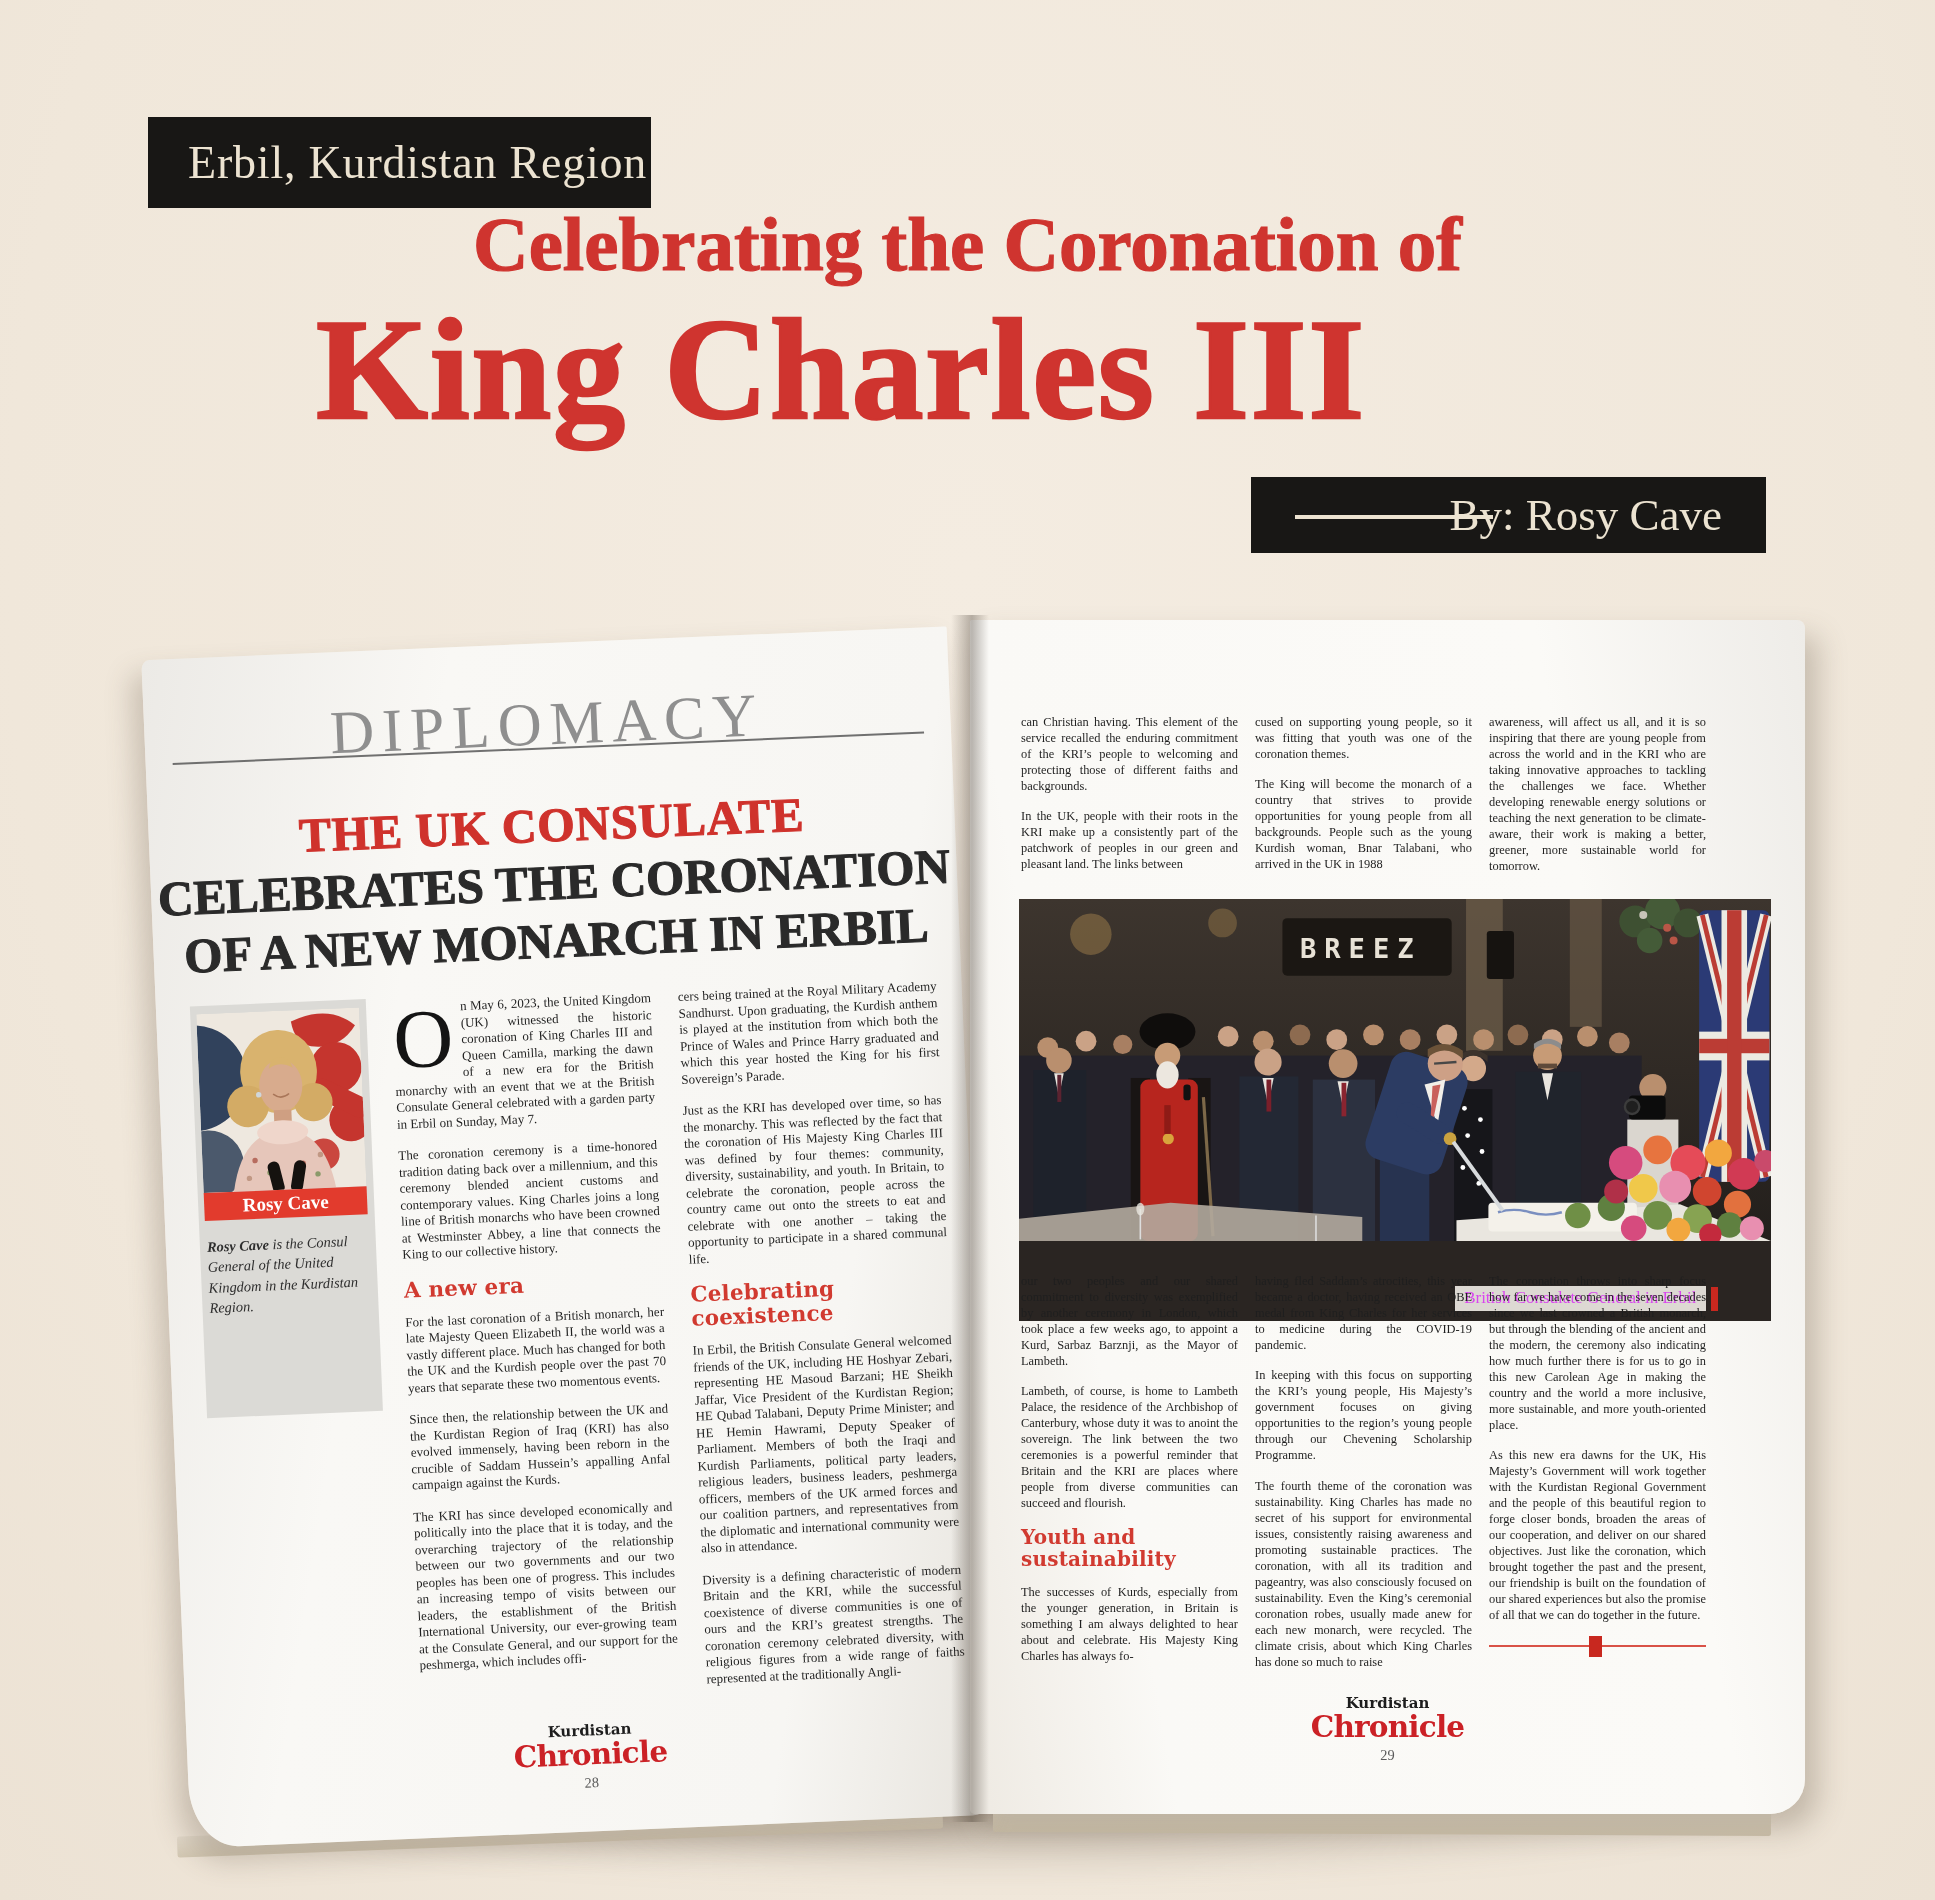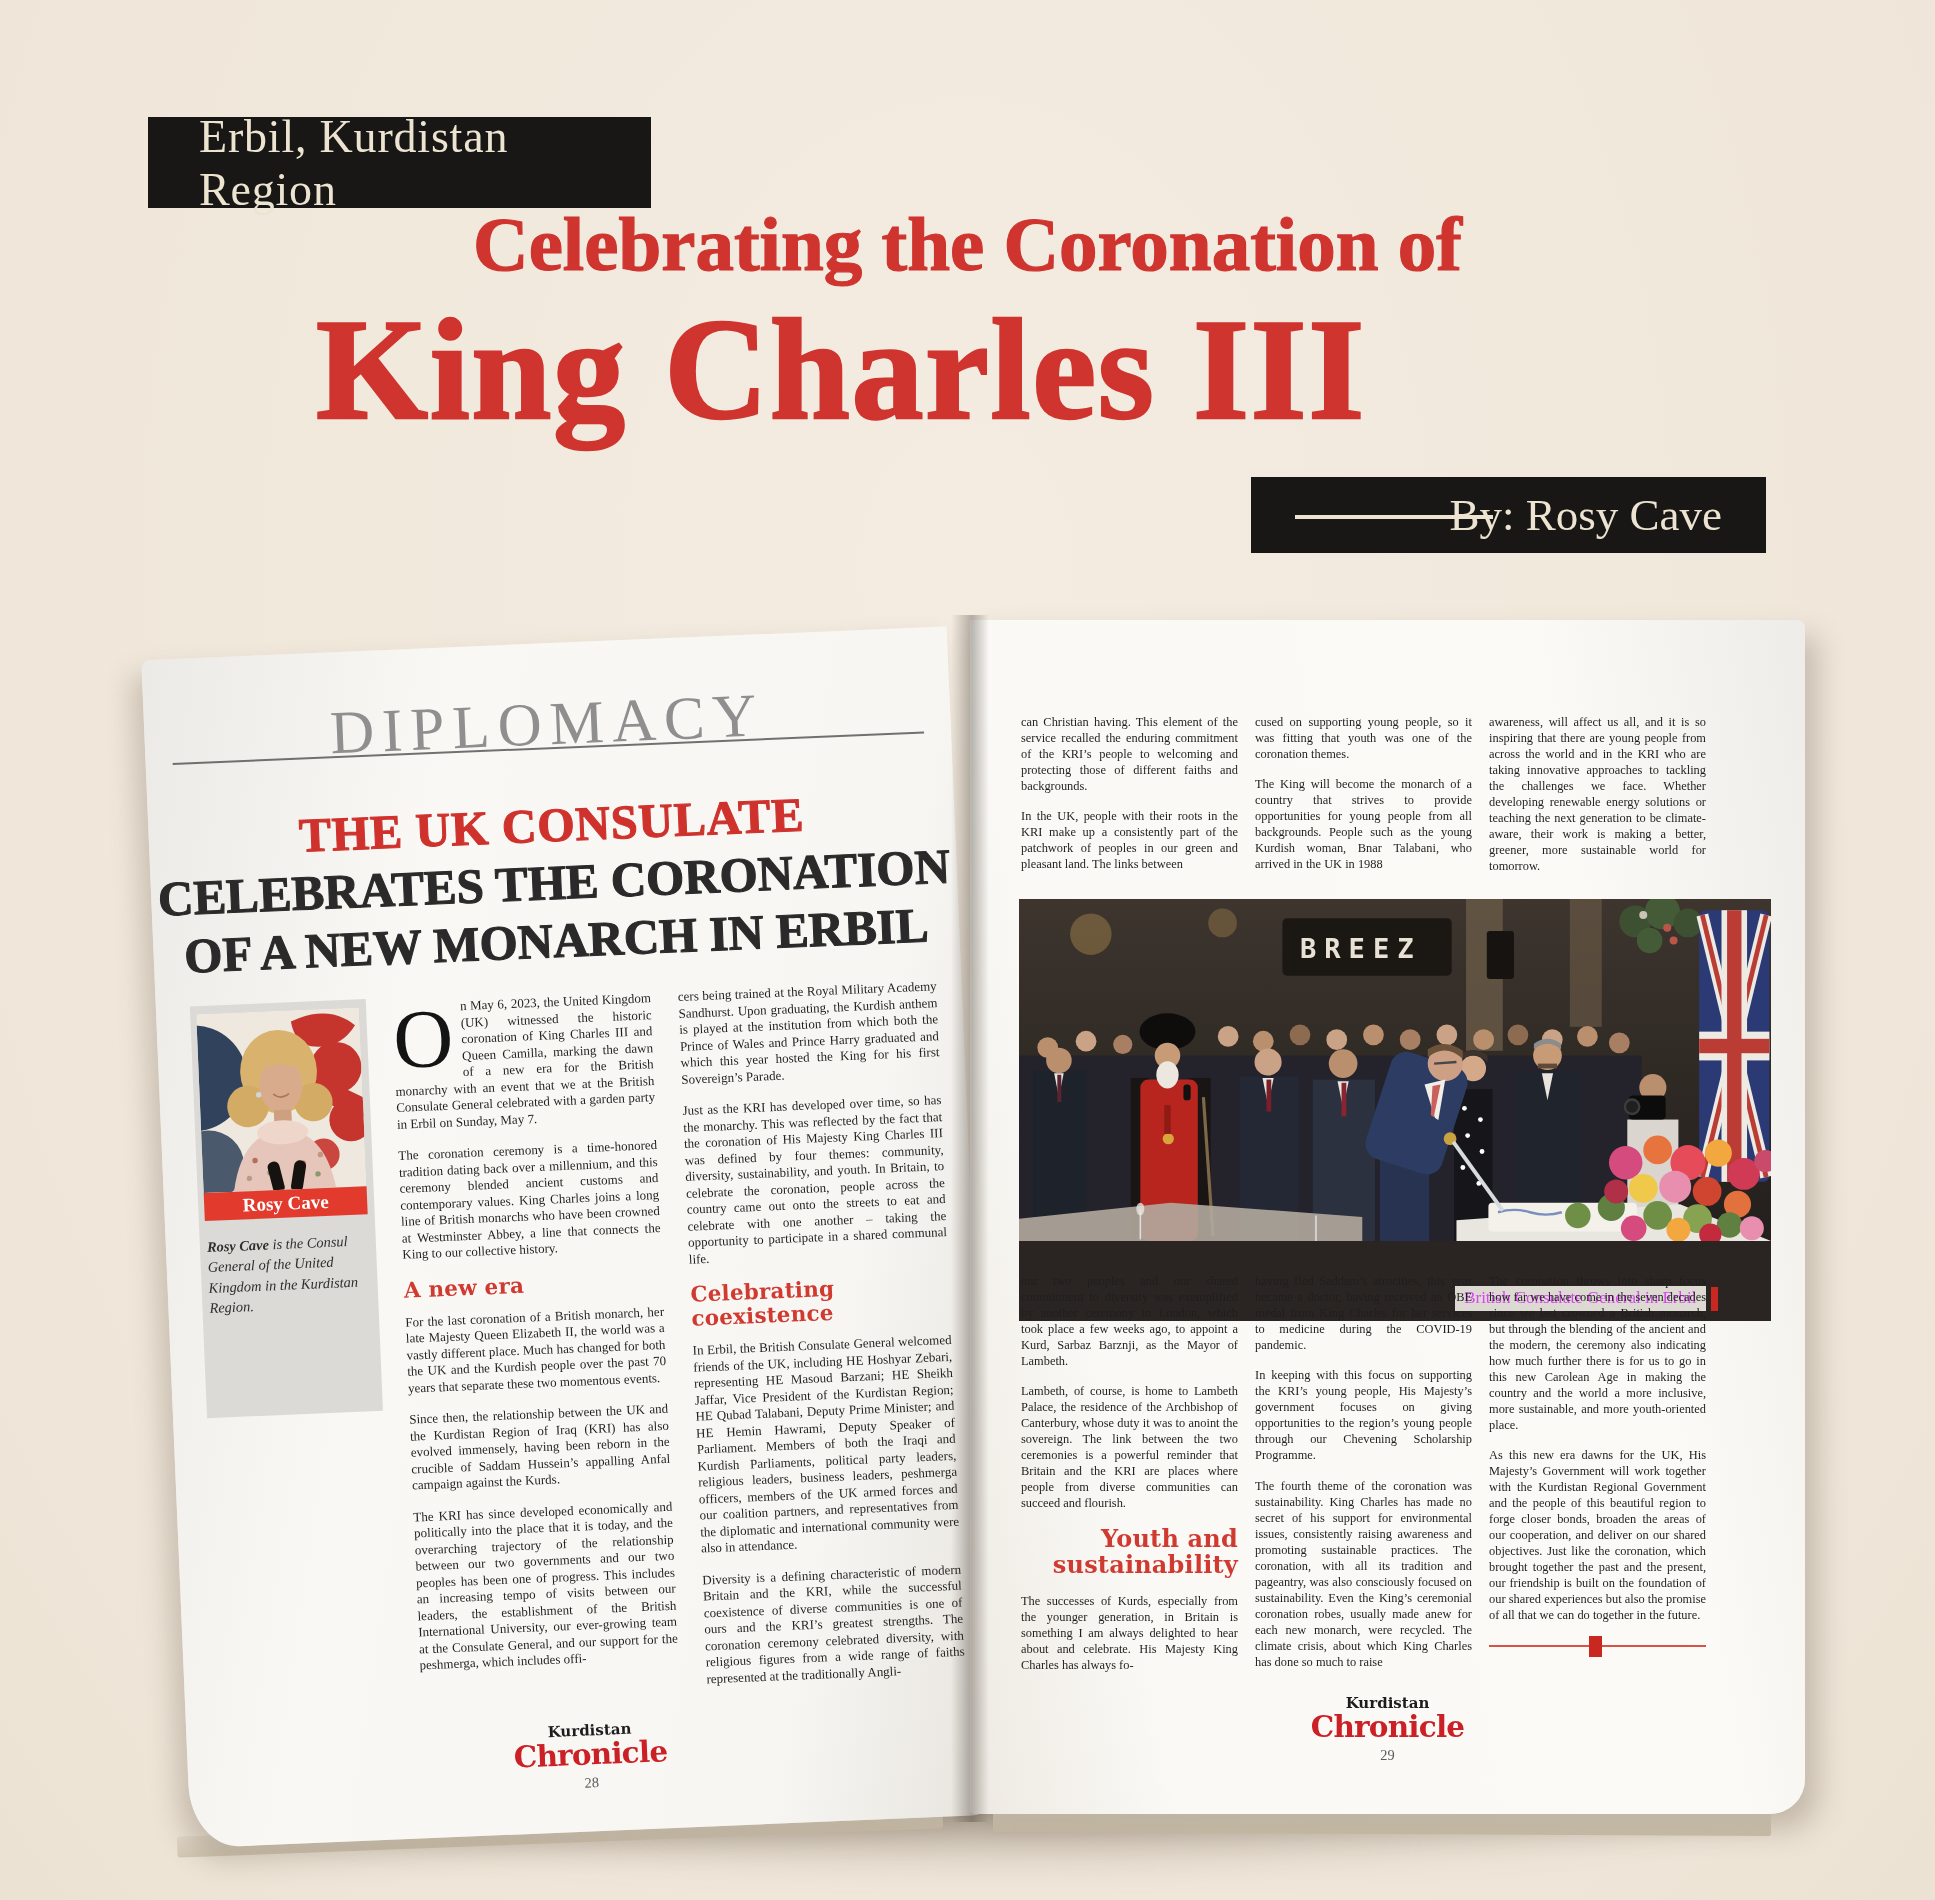--- a/index.html
+++ b/index.html
@@ -3,21 +3,21 @@
 <meta charset="utf-8">
 <style>
   html,body{margin:0;padding:0;}
   body{width:1935px;height:1900px;font-family:"Liberation Serif",serif;}
   .canvas{position:relative;width:1935px;height:1900px;background:
     radial-gradient(ellipse at 50% 30%, #f4ece1 0%, #f0e7da 70%, #ece2d4 100%);
     overflow:hidden;}
 
   
   .loc-tag{position:absolute;left:148px;top:117px;width:503px;height:91px;background:#181715;
-    display:flex;align-items:center;padding-left:51px;box-sizing:border-box;}
+    display:flex;align-items:center;padding-left:40px;box-sizing:border-box;}
   .loc-tag span{color:#ece3d1;font-size:46px;letter-spacing:0.8px;}
   .main-title{position:absolute;left:0;top:204px;width:1935px;text-align:center;color:#cf342f;
     font-weight:700;font-size:77px;line-height:1.05;-webkit-text-stroke:1.2px #cf342f;}
   .main-title-2{position:absolute;left:0;top:294px;width:1682px;text-align:center;color:#cf342f;
     font-weight:700;font-size:144px;line-height:1.05;-webkit-text-stroke:2.4px #cf342f;letter-spacing:1.6px;}
   .byline-bar{position:absolute;left:1251px;top:477px;width:515px;height:76px;background:#181715;
     display:flex;align-items:center;justify-content:flex-end;padding-right:44px;box-sizing:border-box;}
   .byline-bar .rule{position:absolute;left:44px;top:50%;width:198px;height:4px;background:#ece3d1;}
   .byline-bar span{color:#ece3d1;font-size:45px;}
 
@@ -80,21 +80,21 @@
   .logo-page{font-size:14.4px;color:#5a5a5a;margin-top:3.2px;}
 
   
   .rp-col{width:217px;font-size:12.4px;line-height:16px;}
   .rp-top{top:94px;}
   .rp-bottom{top:653px;}
   .rp-c1{left:51px;}
   .rp-c2{left:285px;}
   .rp-c3{left:519px;}
   .rp-col .blk{margin-bottom:14.4px;}
-  .rp-col .blk-h{font-size:24px;text-align:right;}
+  .rp-col .blk-h{font-size:20px;}
 
   .event-photo{position:absolute;left:49px;top:279px;width:752px;height:422px;overflow:hidden;background:#2a2522;}
   .photo-caption{position:absolute;right:53px;bottom:9.6px;display:flex;align-items:center;}
   .photo-caption .cap-box{background:rgba(246,243,236,.88);color:#d946ef;font-size:17px;
     padding:2.4px 9.6px;line-height:1.2;}
   .photo-caption .cap-bar{width:7.2px;height:24px;background:#c8281f;margin-left:4.8px;}
 
   .end-rule{margin-top:22.3px;height:1.6px;background:#d95247;position:relative;}
   .end-rule::after{content:"";position:absolute;left:46%;top:-9.6px;width:12.8px;height:21px;background:#c8281f;}
 </style>

